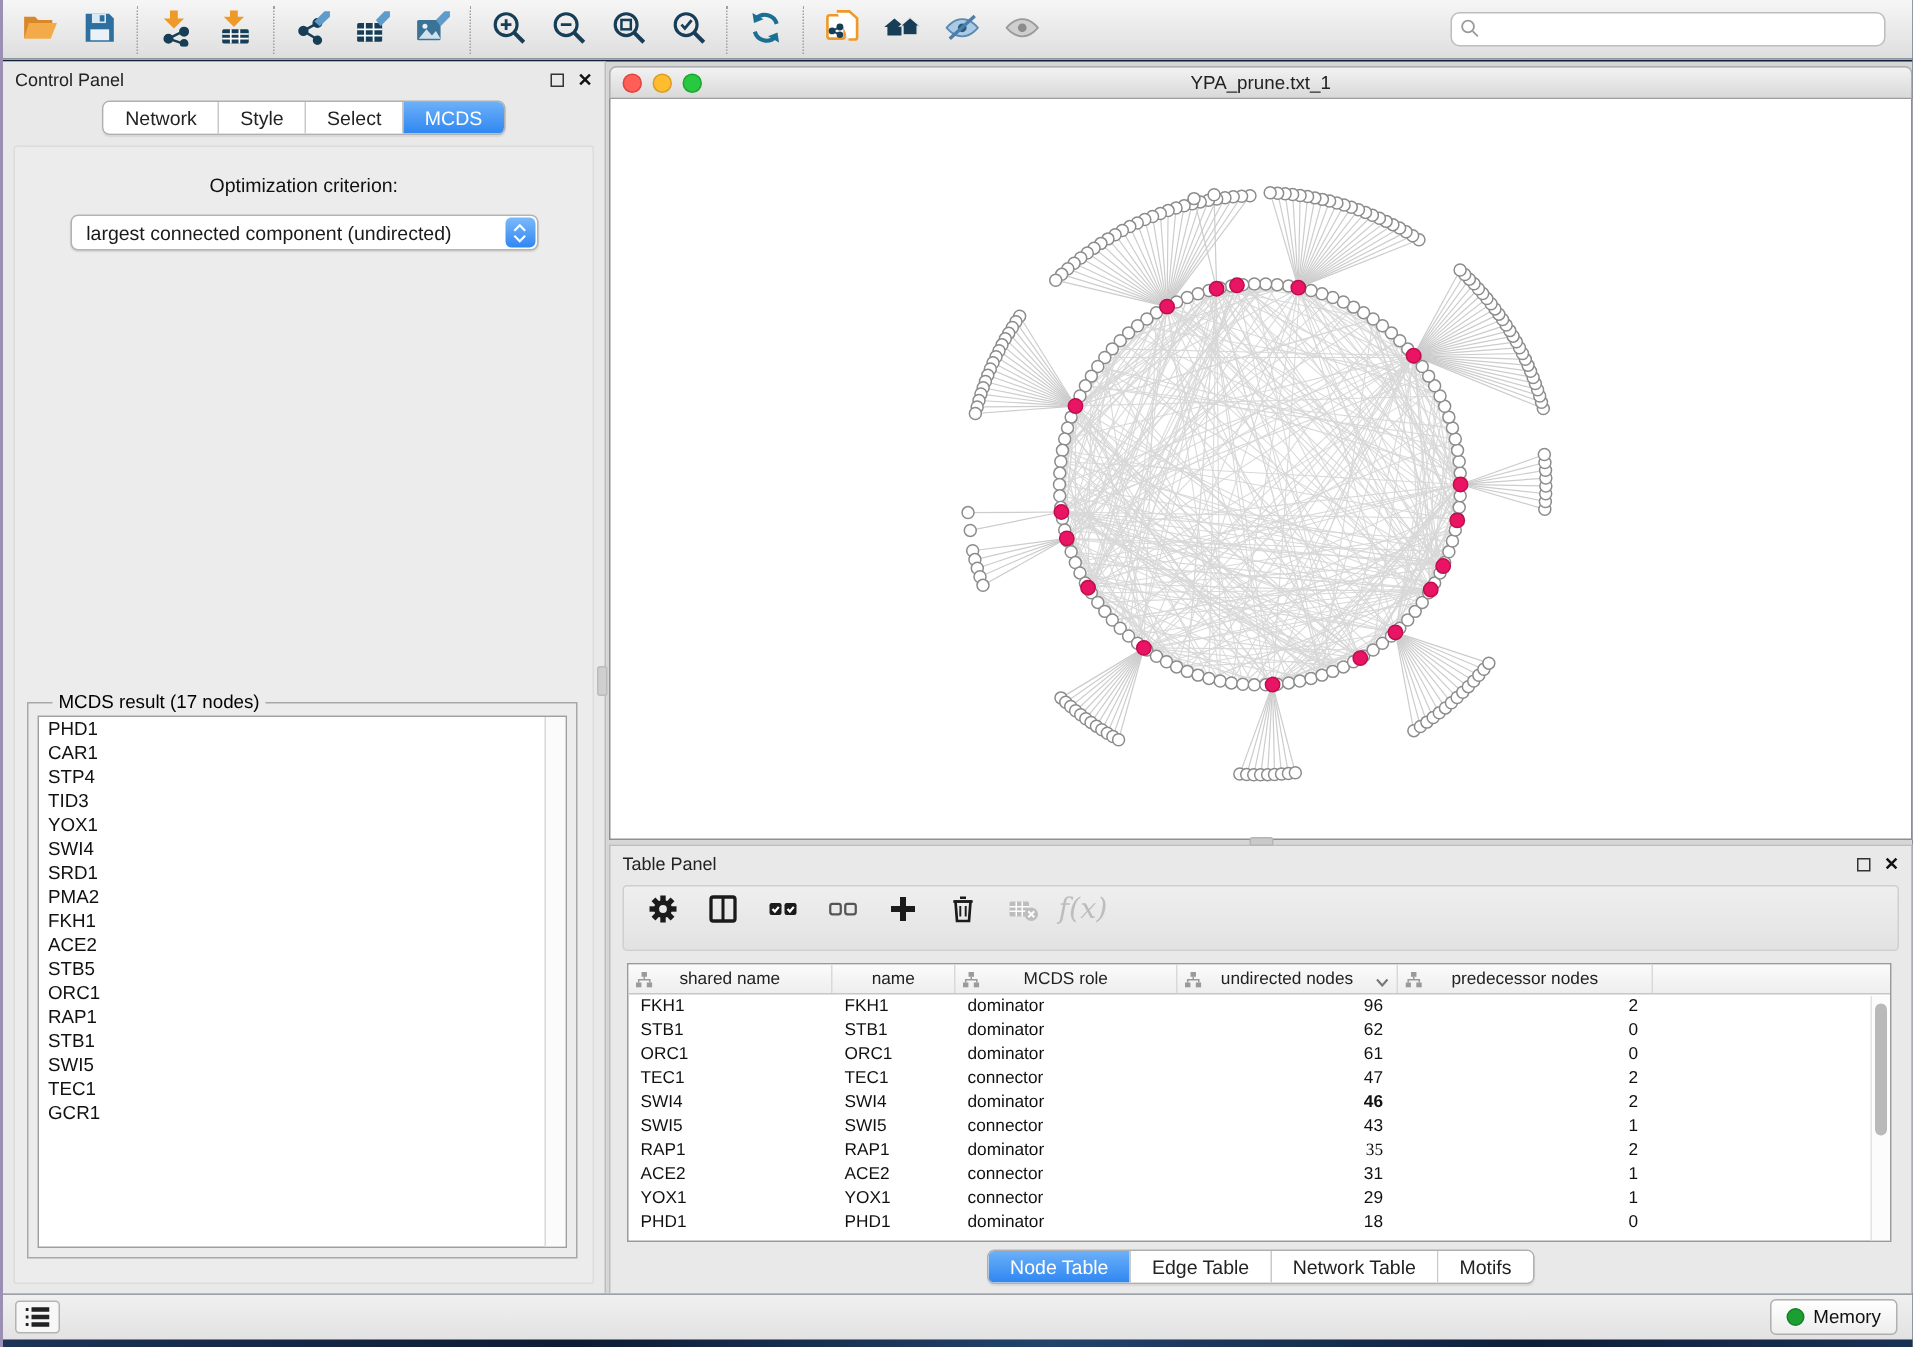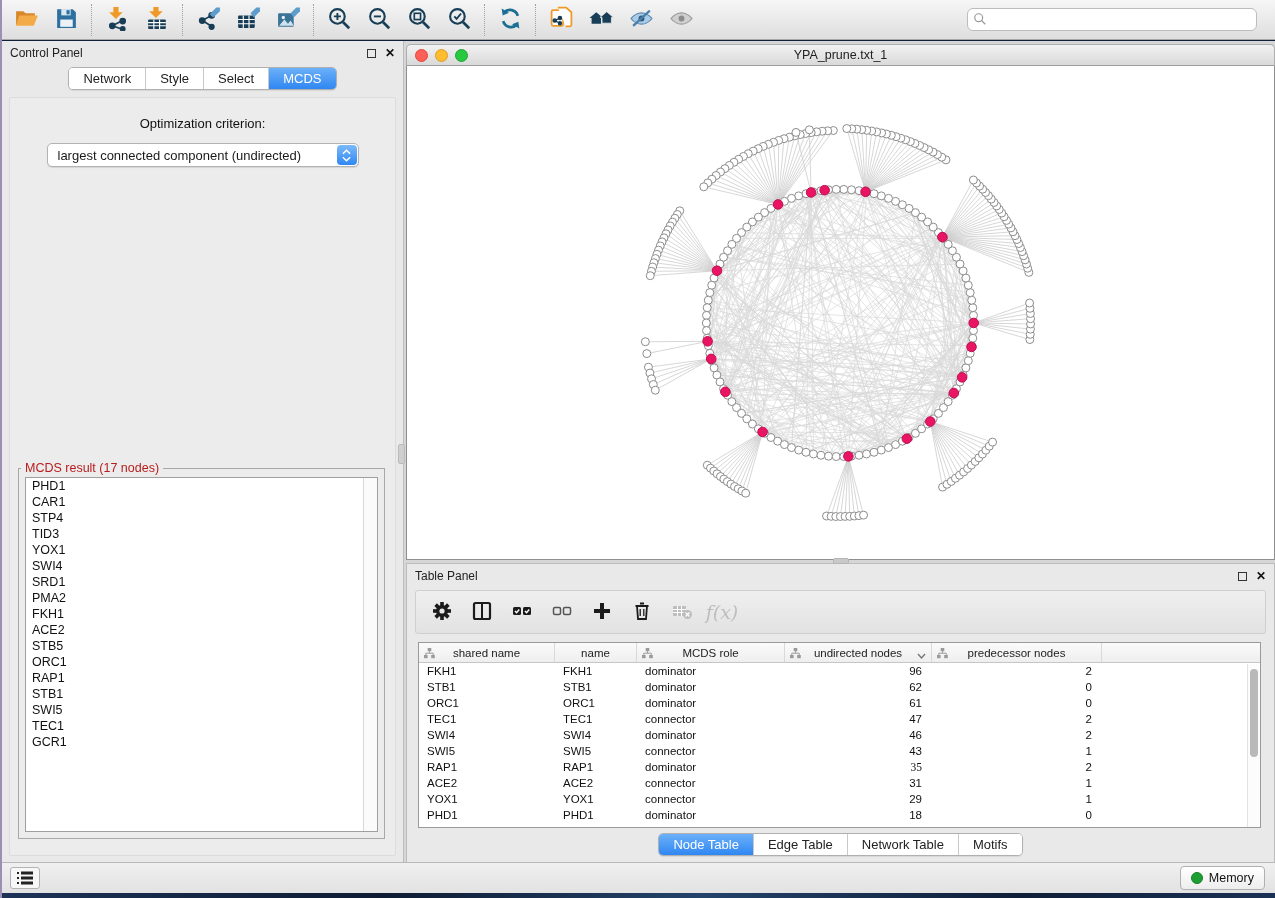--- a/index.html
+++ b/index.html
@@ -29,41 +29,41 @@
 .seg button.active{background:linear-gradient(#6cb0f8,#2f87f2);color:#fff}
 .cp-content{position:absolute;left:7px;right:7px;top:56px;bottom:6px;background:#ececec;border:1px solid #dcdcdc;border-radius:2px}
 .opt-label{text-align:center;margin-top:18px;font-size:13px;color:#111}
 .combo{position:relative;margin:12px auto 0;width:312px;height:24px;background:#fff;border:1px solid #b3b3b3;border-radius:5px;display:flex;align-items:center;padding-left:10px;font-size:13px;box-shadow:0 1px 1px rgba(0,0,0,.1)}
 .combo-arrows{position:absolute;right:1px;top:1px;width:20px;height:20px;border-radius:4px;background:linear-gradient(#7db9fa,#2f87f2);display:flex;flex-direction:column;align-items:center;justify-content:center;gap:1px}
 .combo-arrows svg{width:9px;height:6px}
 .btn-row{display:flex;justify-content:center;gap:13px;margin-top:11px}
 .mac-btn{height:23px;padding:0 14px;background:linear-gradient(#ffffff,#f0f0f0);border:1px solid #b0b0b0;border-radius:5px;font-size:13px;font-family:inherit;color:#111}
 .mac-btn.focused{box-shadow:0 0 0 3px rgba(90,160,250,.55);border-color:#6ba4e8}
 .groupbox{position:absolute;left:8px;right:10px;top:370px;bottom:16px;border:1px solid #a8a8a8}
-.groupbox legend-lbl{position:absolute;top:-8px;left:2px;background:#ececec;padding:0 4px;font-size:12.5px;color:#b91c1c;display:block;width:max-content}
+.groupbox legend-lbl{position:absolute;top:-8px;left:16px;background:#ececec;padding:0 4px;font-size:12.5px;color:#000000;display:block;width:max-content}
 .result-list{position:absolute;left:6px;right:6px;top:8px;bottom:6px;background:#fff;border:1px solid #9f9f9f;overflow:hidden}
 .result-scroll{position:absolute;right:0;top:0;bottom:0;width:14px;background:#fbfbfb;border-left:1px solid #d8d8d8}
 .list-item{height:16px;line-height:16px;padding-left:6px;font-size:12.5px;color:#111}
 
 .vsplit-handle{position:absolute;left:398px;top:444px;width:7px;height:20px;background:#cfcfcf;border:1px solid #bbb;border-radius:2px;z-index:6}
 .hsplit-handle{position:absolute;left:833px;top:558px;width:16px;height:6px;background:#c9c9c9;border:1px solid #b5b5b5;border-radius:2px;z-index:6}
 
 .net-window{position:absolute;left:406px;top:44px;width:869px;height:516px}
 .net-titlebar{height:22px;background:linear-gradient(#f2f2f2,#d9d9d9);border:1px solid #aeaeae;border-bottom:1px solid #9d9d9d;border-radius:5px 5px 0 0;display:flex;align-items:center;padding:0 8px;position:relative}
 .tl{width:13px;height:13px;border-radius:50%;margin-right:7px}
 .tl.red{background:#ff5f57;border:1px solid #e0443e}
 .tl.yellow{background:#febc2e;border:1px solid #d89e24}
 .tl.green{background:#28c840;border:1px solid #1ea433}
 .net-title{position:absolute;left:0;right:0;text-align:center;font-size:12.5px;color:#222}
 .net-canvas{position:absolute;left:0;top:22px;right:0;bottom:0;background:#fff;border:1px solid #8f8f8f;border-top:none}
 .net-canvas svg{width:100%;height:100%}
 
 .table-panel{position:absolute;left:406px;top:563px;width:869px;height:299px;background:#e9e9e9;border:1px solid #bdbdbd;border-bottom:none}
 .tp-toolbar{position:absolute;left:8px;right:8px;top:26px;height:44px;background:linear-gradient(#efefef,#e2e2e2);border:1px solid #cfcfcf;border-radius:3px;display:flex;align-items:center;padding:0 8px;gap:4px}
-.tp-btn{width:36px;height:34px;display:flex;align-items:center;justify-content:center}
+.tp-btn{width:36px;height:34px;display:flex;align-items:flex-start;justify-content:center}
 .tp-btn svg{width:22px;height:22px}
 .tp-btn .fx{font-family:"DejaVu Serif",serif;font-style:italic;font-size:19px;color:#b9b9b9}
 .table-wrap{position:absolute;left:11px;right:13px;top:78px;height:186px;background:#fff;border:1px solid #9a9a9a;overflow:hidden}
 .thead{display:flex;height:20px;background:linear-gradient(#fbfbfb,#eeeeee);border-bottom:1px solid #c6c6c6}
 .th{position:relative;display:flex;align-items:center;justify-content:center;font-size:11.5px;color:#222;border-right:1px solid #d9d9d9;flex:none}
 .th .site{position:absolute;left:5px;top:5px}
 .th .chev{position:absolute;right:5px;top:6px}
 .tr{display:flex;height:16px;align-items:center}
 .td{flex:none;font-size:11.5px;color:#111;white-space:nowrap;overflow:hidden}
 .td.l{padding-left:8px;text-align:left}
@@ -1273,21 +1273,21 @@
           <div class="td l" style="width: 136px;">TEC1</div>
           <div class="td l" style="width: 82px;">TEC1</div>
           <div class="td l" style="width: 148px;">connector</div>
           <div class="td r" style="width: 147px;">47</div>
           <div class="td r" style="width: 170px;">2</div>
         </div>
         <div class="tr">
           <div class="td l" style="width: 136px;">SWI4</div>
           <div class="td l" style="width: 82px;">SWI4</div>
           <div class="td l" style="width: 148px;">dominator</div>
-          <div class="td r" style="width: 147px;">46</div>
+          <div class="td r" style="width: 147px; font-weight: bold;">46</div>
           <div class="td r" style="width: 170px;">2</div>
         </div>
         <div class="tr">
           <div class="td l" style="width: 136px;">SWI5</div>
           <div class="td l" style="width: 82px;">SWI5</div>
           <div class="td l" style="width: 148px;">connector</div>
           <div class="td r" style="width: 147px;">43</div>
           <div class="td r" style="width: 170px;">1</div>
         </div>
         <div class="tr">

